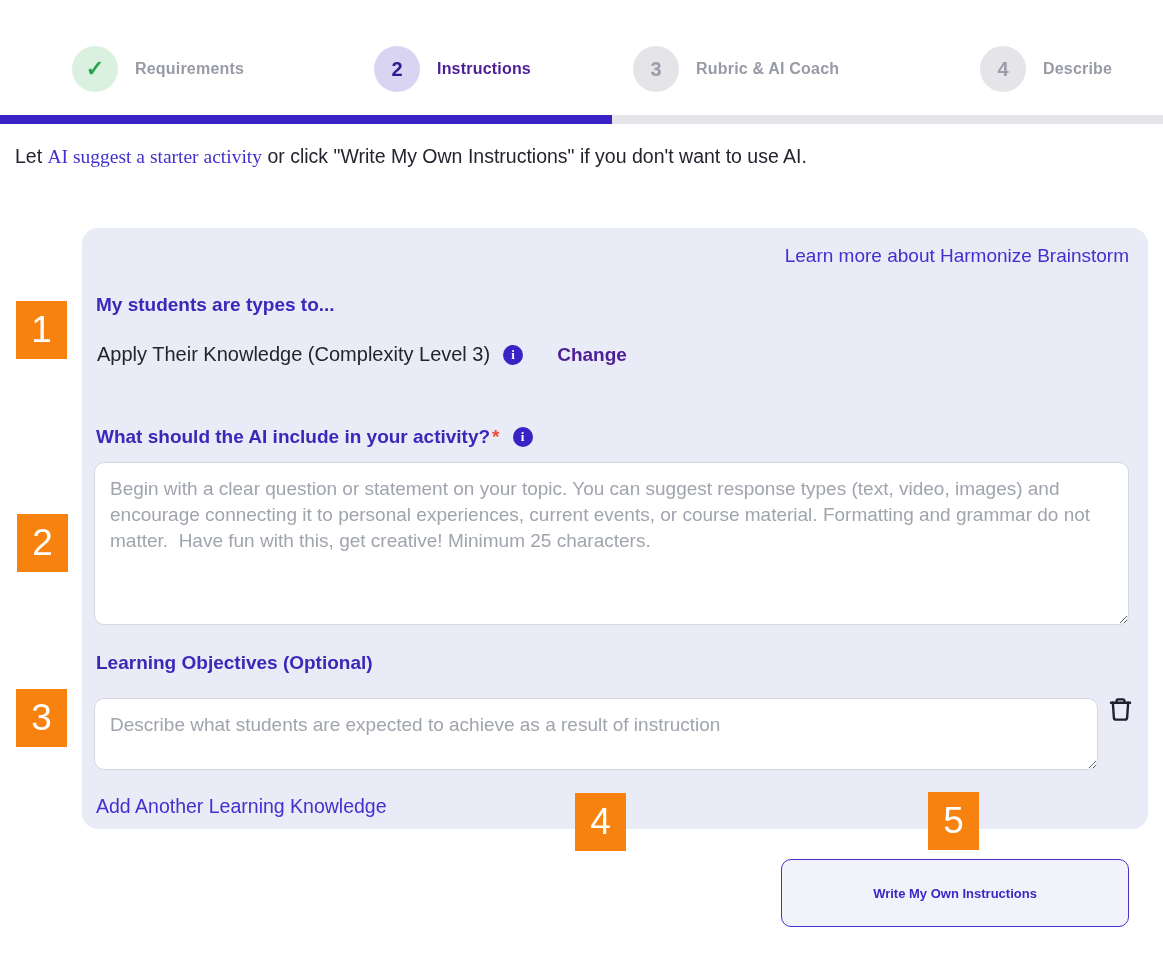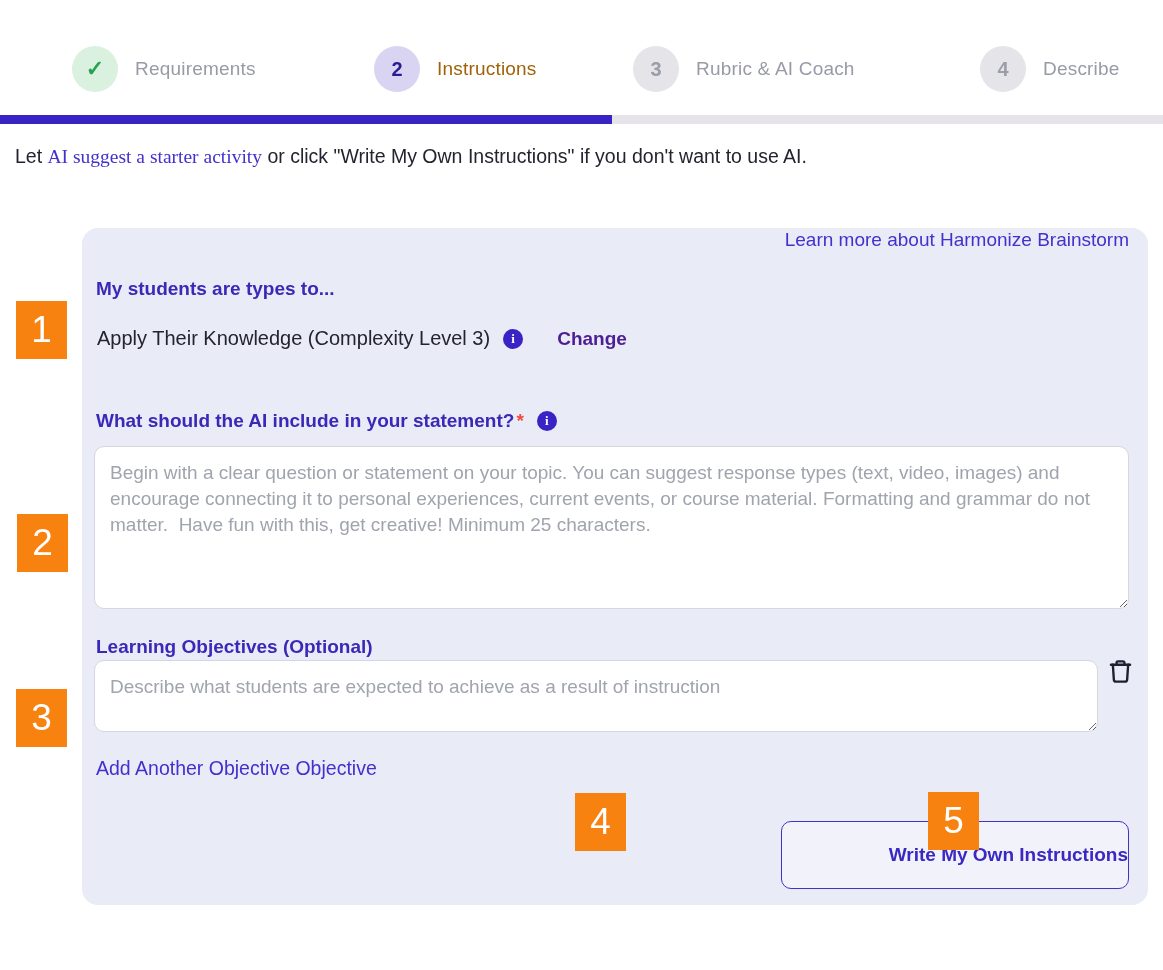--- a/index.html
+++ b/index.html
@@ -10,39 +10,39 @@
   }
 
   
   .stepper { position:relative; height:115px; }
   .step { position:absolute; top:46px; display:flex; align-items:center; gap:17px; }
   .step-circle {
     width:46px; height:46px; border-radius:50%;
     display:flex; align-items:center; justify-content:center;
     font-size:20px; font-weight:bold;
   }
-  .step-label { font-size:19px; font-weight:normal; letter-spacing:.2px; }
+  .step-label { font-size:16px; font-weight:bold; letter-spacing:.2px; }
   .step.done .step-circle { background:#d9f1de; color:#27a452; font-size:22px; }
   .step.active .step-circle { background:#d9d4f1; color:#2a1b92; }
-  .step.active .step-label { color:#a16207; }
+  .step.active .step-label { color:#4c1d95; }
   .step.todo .step-circle { background:#e4e4e9; color:#9b9daa; }
   .step.done .step-label, .step.todo .step-label { color:#989aa6; }
 
   .progress-track { position:absolute; left:0; top:115px; width:1163px; height:9px; background:#e6e4e9; }
   .progress-fill { height:9px; background:#3a23c4; }
 
   
   .intro { margin:30px 0 0 15px; font-size:19.5px; color:#23242e; }
   .intro a { color:#4330ce; text-decoration:none; cursor:pointer;font-family:Liberation Serif, serif; }
 
   
   .card {
-    position:absolute; left:82px; top:228px; width:1066px; height:677px;
+    position:absolute; left:82px; top:228px; width:1066px; height:601px;
     background:#e9ebf6; border-radius:16px;
-    padding:1px 19px 0 12px;
+    padding:17px 19px 0 12px;
   }
   .learn-more { text-align:right; font-size:19px; }
   .learn-more a { color:#4330ce; text-decoration:none; cursor:pointer; }
 
   .h-indigo { color:#3a28b8; font-weight:bold; font-size:19px; }
   .sec-ready-h { margin:27px 0 0 2px; }
   .ready-row { margin:27px 0 0 3px; display:flex; align-items:center; font-size:20px; color:#23242e; }
   .info-icon {
     width:20px; height:20px; border-radius:50%; background:#3a23c4; color:#fff;
     display:inline-flex; align-items:center; justify-content:center;
@@ -57,29 +57,29 @@
   textarea {
     display:block; width:100%; background:#ffffff;
     border:1px solid #d6d6e0; border-radius:10px;
     font-family:"Liberation Sans", sans-serif; font-size:19px; color:#23242e;
     padding:13px 15px; resize:both; outline:none; line-height:1.38;
   }
   textarea::placeholder { color:#a0a4ad; opacity:1; }
   .ta-main { height:163px; margin-top:14px; }
 
   .sec-lo-h { margin:27px 0 0 2px; }
-  .lo-row { display:flex; align-items:flex-start; margin-top:2px; }
+  .lo-row { display:flex; align-items:flex-start; margin-top:24px; }
   .ta-lo { height:72px; width:1004px; flex:0 0 auto; }
   .trash-btn { margin:-3px 0 0 9px; width:28px; height:30px; background:none; border:none; cursor:pointer; padding:0; }
   .trash-btn svg { width:27px; height:29px; }
 
   .add-link { display:inline-block; margin:25px 0 0 2px; color:#4330ce; font-size:19.5px; text-decoration:none; cursor:pointer; }
 
   .actions { display:flex; justify-content:flex-end; gap:11px; margin:41px 0 0 0; }
-  .btn { border-radius:10px; font-family:"Liberation Sans", sans-serif; font-size:19px; font-weight:bold; cursor:pointer;text-align:right; }
+  .btn { border-radius:10px; font-family:"Liberation Sans", sans-serif; font-size:13px; font-weight:bold; cursor:pointer; }
   .btn-outline {
     width:348px; height:68px; background:#f2f2fa; border:1px solid #4531c8; color:#3a28c4;
   }
   .btn-primary {
     width:333px; height:69px; background:#3a23c4; border:none; color:#ffffff;
     display:flex; align-items:center; justify-content:center; gap:11px;
   }
   .send-icon { width:21px; height:21px; transform:rotate(-18deg); }
 
   
@@ -130,21 +130,21 @@
 
   <div class="h-indigo sec-ready-h">My students are types to...</div>
 
   <div class="ready-row">
     <span>Apply Their Knowledge (Complexity Level 3)</span>
     <span class="info-icon">i</span>
     <a class="change-link">Change</a>
   </div>
 
   <div class="sec-ai-h">
-    <span class="h-indigo">What should the AI include in your statement?</span>
+    <span class="h-indigo">What should the AI include in your activity?</span>
     <span class="req-star">*</span>
     <span class="info-icon">i</span>
   </div>
 
   <textarea class="ta-main" placeholder="Begin with a clear question or statement on your topic. You can suggest response types (text, video, images) and encourage connecting it to personal experiences, current events, or course material. Formatting and grammar do not matter.  Have fun with this, get creative! Minimum 25 characters." style=""></textarea>
 
   <div class="h-indigo sec-lo-h">Learning Objectives (Optional)</div>
 
   <div class="lo-row">
     <textarea class="ta-lo" placeholder="Describe what students are expected to achieve as a result of instruction" style=""></textarea>
@@ -152,21 +152,21 @@
       <span>
         <svg viewBox="0 0 24 24" fill="none" stroke="#1c2030" stroke-width="2.1" stroke-linecap="round" stroke-linejoin="round">
           <path d="M3.5 6h17"></path>
           <path d="M8.5 6V4.2a1.2 1.2 0 0 1 1.2-1.2h4.6a1.2 1.2 0 0 1 1.2 1.2V6"></path>
           <path d="M18.8 6l-.9 13.2a1.9 1.9 0 0 1-1.9 1.8H8a1.9 1.9 0 0 1-1.9-1.8L5.2 6"></path>
         </svg>
       </span>
     </button>
   </div>
 
-  <a class="add-link">Add Another Objective Objective</a>
+  <a class="add-link">Add Another Learning Knowledge</a>
 
   <div class="actions">
     <button class="btn btn-outline">Write My Own Instructions</button>
   </div>
 </div>
 
 <div class="badge badge-1">1</div>
 <div class="badge badge-2">2</div>
 <div class="badge badge-3">3</div>
 <div class="badge badge-4">4</div>

